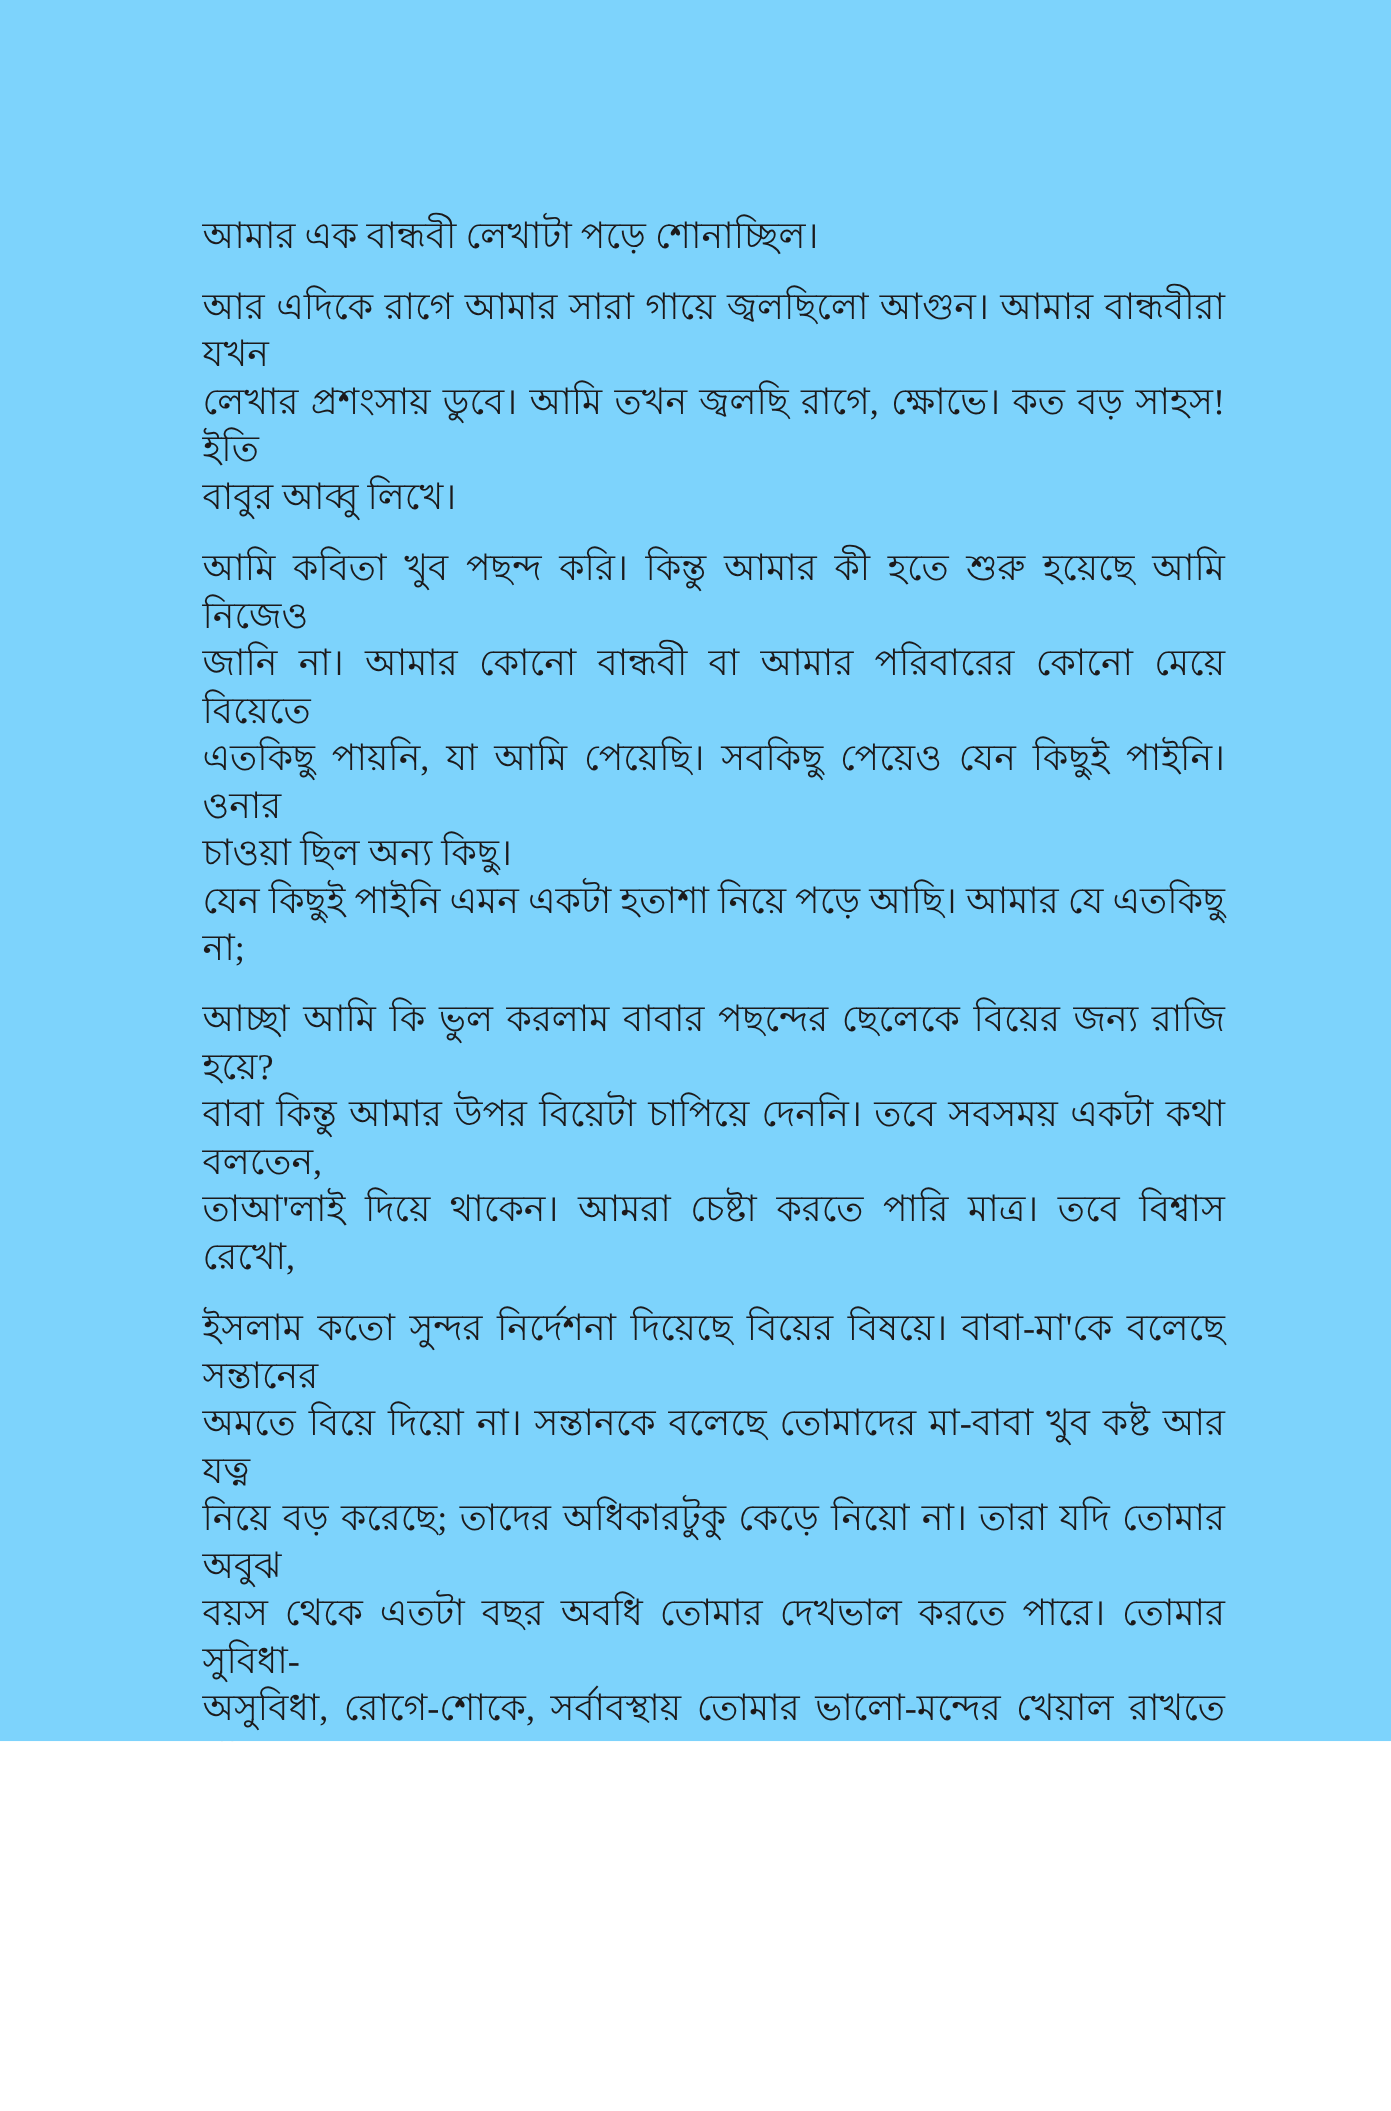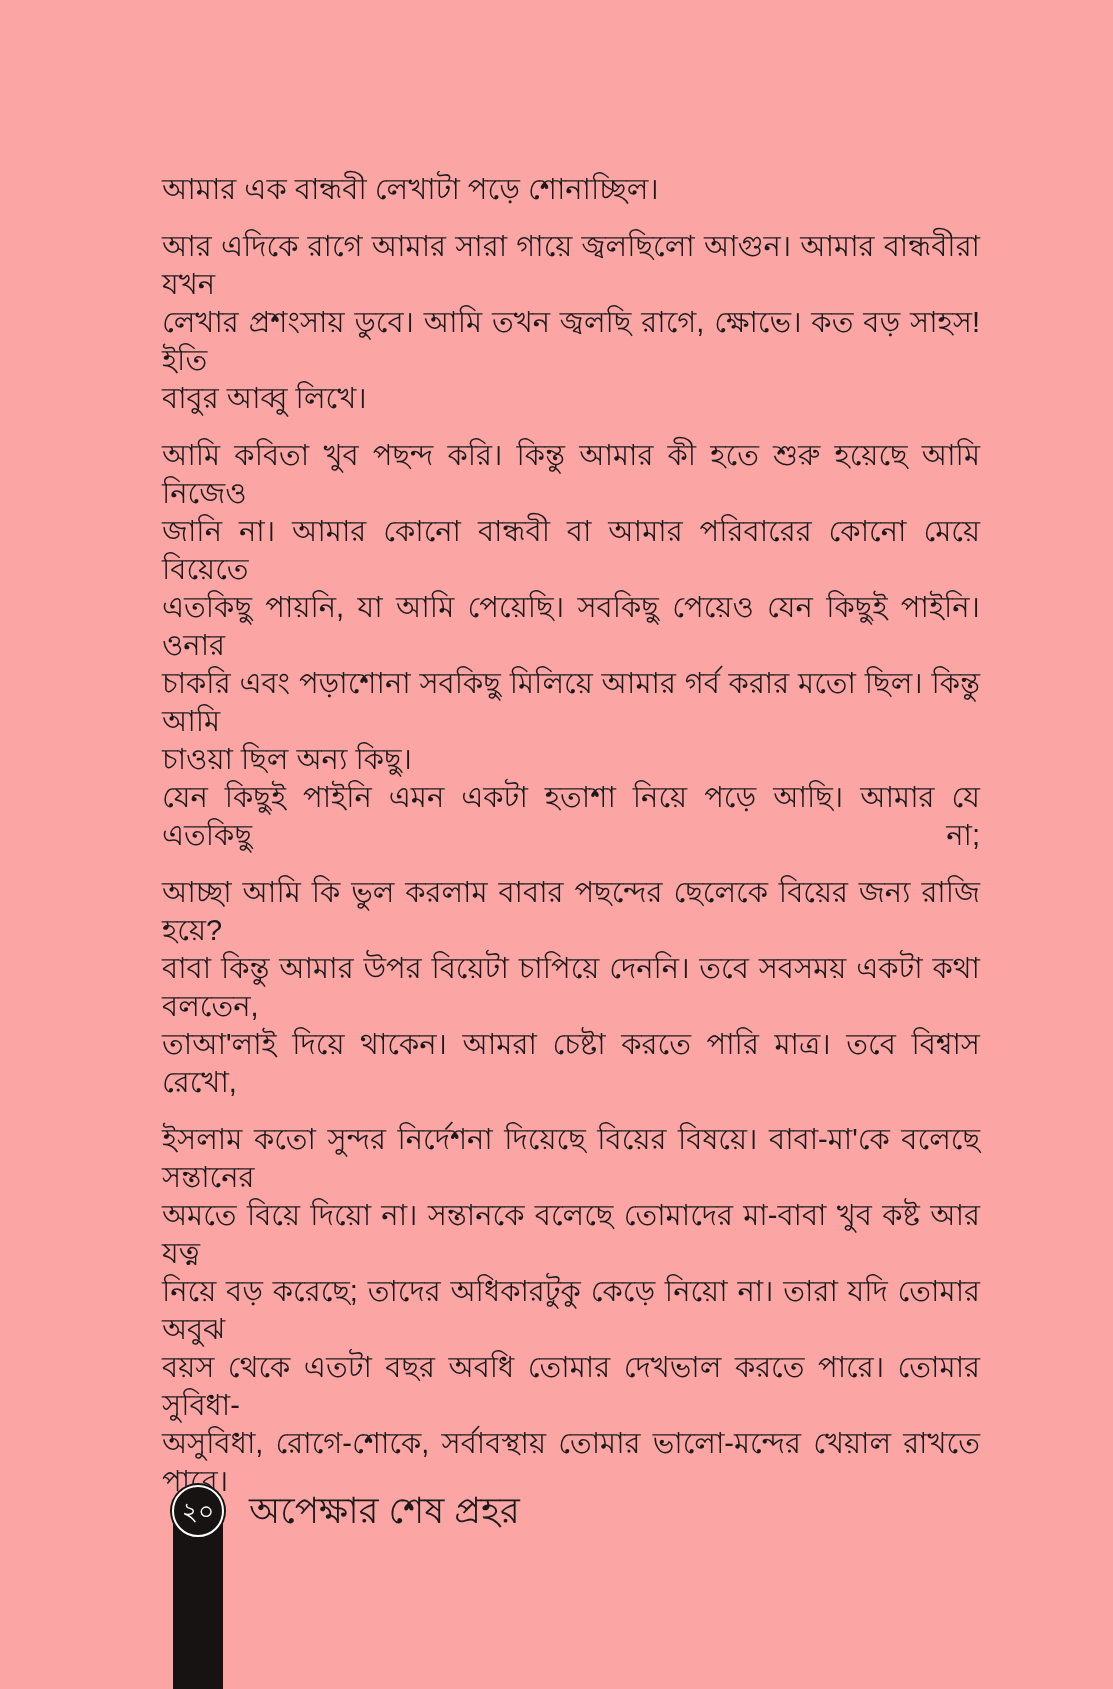--- a/index.html
+++ b/index.html
@@ -3,24 +3,24 @@
 <meta charset="utf-8">
 <style>
   html, body {
     margin: 0;
     padding: 0;
     background: #ffffff;
   }
   .page {
     position: relative;
     width: 1113px;
-    height: 1689px;
-    background: #fca5a5;
+    height: 1393px;
+    background: #7dd3fc;
     overflow: hidden;
-    font-family: Liberation Sans, sans-serif;
+    font-family: Liberation Serif, serif;
   }
   .text-block {
     position: absolute;
     left: 162px;
     top: 170px;
     width: 818px;
     color: #1c1a1b;
     font-size: 29px;
   }
   .paragraph {
@@ -93,21 +93,20 @@
       </div>
       <div class="paragraph">
         <div class="line">আর এদিকে রাগে আমার সারা গায়ে জ্বলছিলো আগুন। আমার বান্ধবীরা যখন</div>
         <div class="line">লেখার প্রশংসায় ডুবে। আমি তখন জ্বলছি রাগে, ক্ষোভে। কত বড় সাহস! ইতি</div>
         <div class="line last">বাবুর আব্বু লিখে।</div>
       </div>
       <div class="paragraph">
         <div class="line">আমি কবিতা খুব পছন্দ করি। কিন্তু আমার কী হতে শুরু হয়েছে আমি নিজেও</div>
         <div class="line">জানি না। আমার কোনো বান্ধবী বা আমার পরিবারের কোনো মেয়ে বিয়েতে</div>
         <div class="line">এতকিছু পায়নি, যা আমি পেয়েছি। সবকিছু পেয়েও যেন কিছুই পাইনি। ওনার</div>
-        <div class="line">চাকরি এবং পড়াশোনা সবকিছু মিলিয়ে আমার গর্ব করার মতো ছিল। কিন্তু আমি</div>
         <div class="line last">চাওয়া ছিল অন্য কিছু।</div>
         <div class="line">যেন কিছুই পাইনি এমন একটা হতাশা নিয়ে পড়ে আছি। আমার যে এতকিছু না;</div>
       </div>
       <div class="paragraph">
         <div class="line">আচ্ছা আমি কি ভুল করলাম বাবার পছন্দের ছেলেকে বিয়ের জন্য রাজি হয়ে?</div>
         <div class="line">বাবা কিন্তু আমার উপর বিয়েটা চাপিয়ে দেননি। তবে সবসময় একটা কথা বলতেন,</div>
         <div class="line">তাআ'লাই দিয়ে থাকেন। আমরা চেষ্টা করতে পারি মাত্র। তবে বিশ্বাস রেখো,</div>
       </div>
       <div class="paragraph">
         <div class="line">ইসলাম কতো সুন্দর নির্দেশনা দিয়েছে বিয়ের বিষয়ে। বাবা-মা'কে বলেছে সন্তানের</div>

